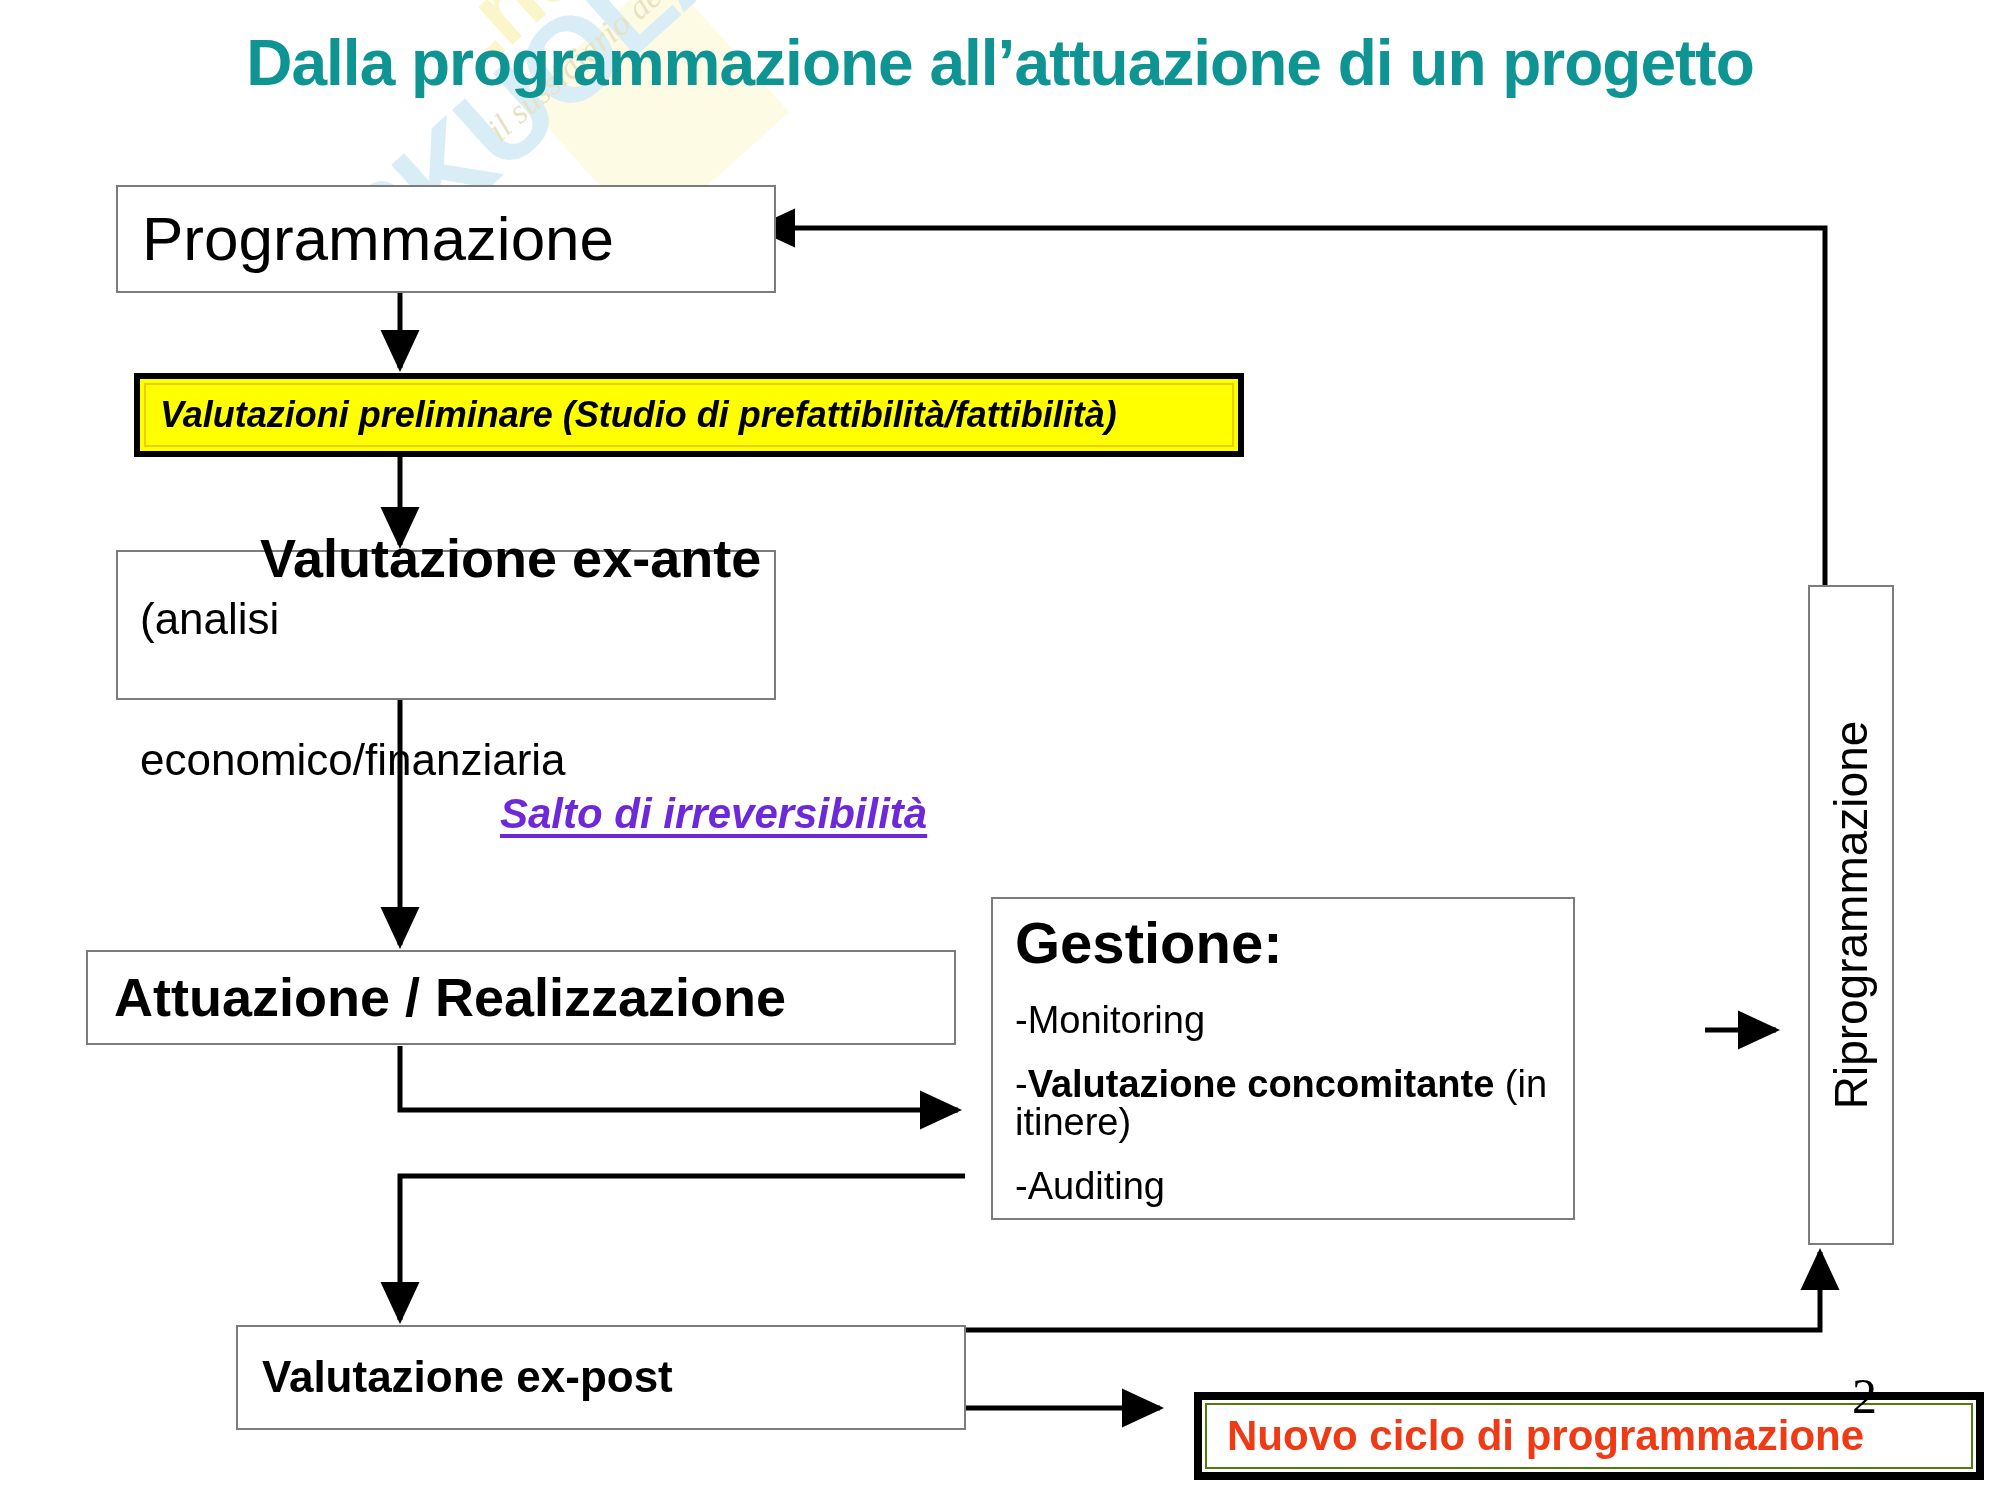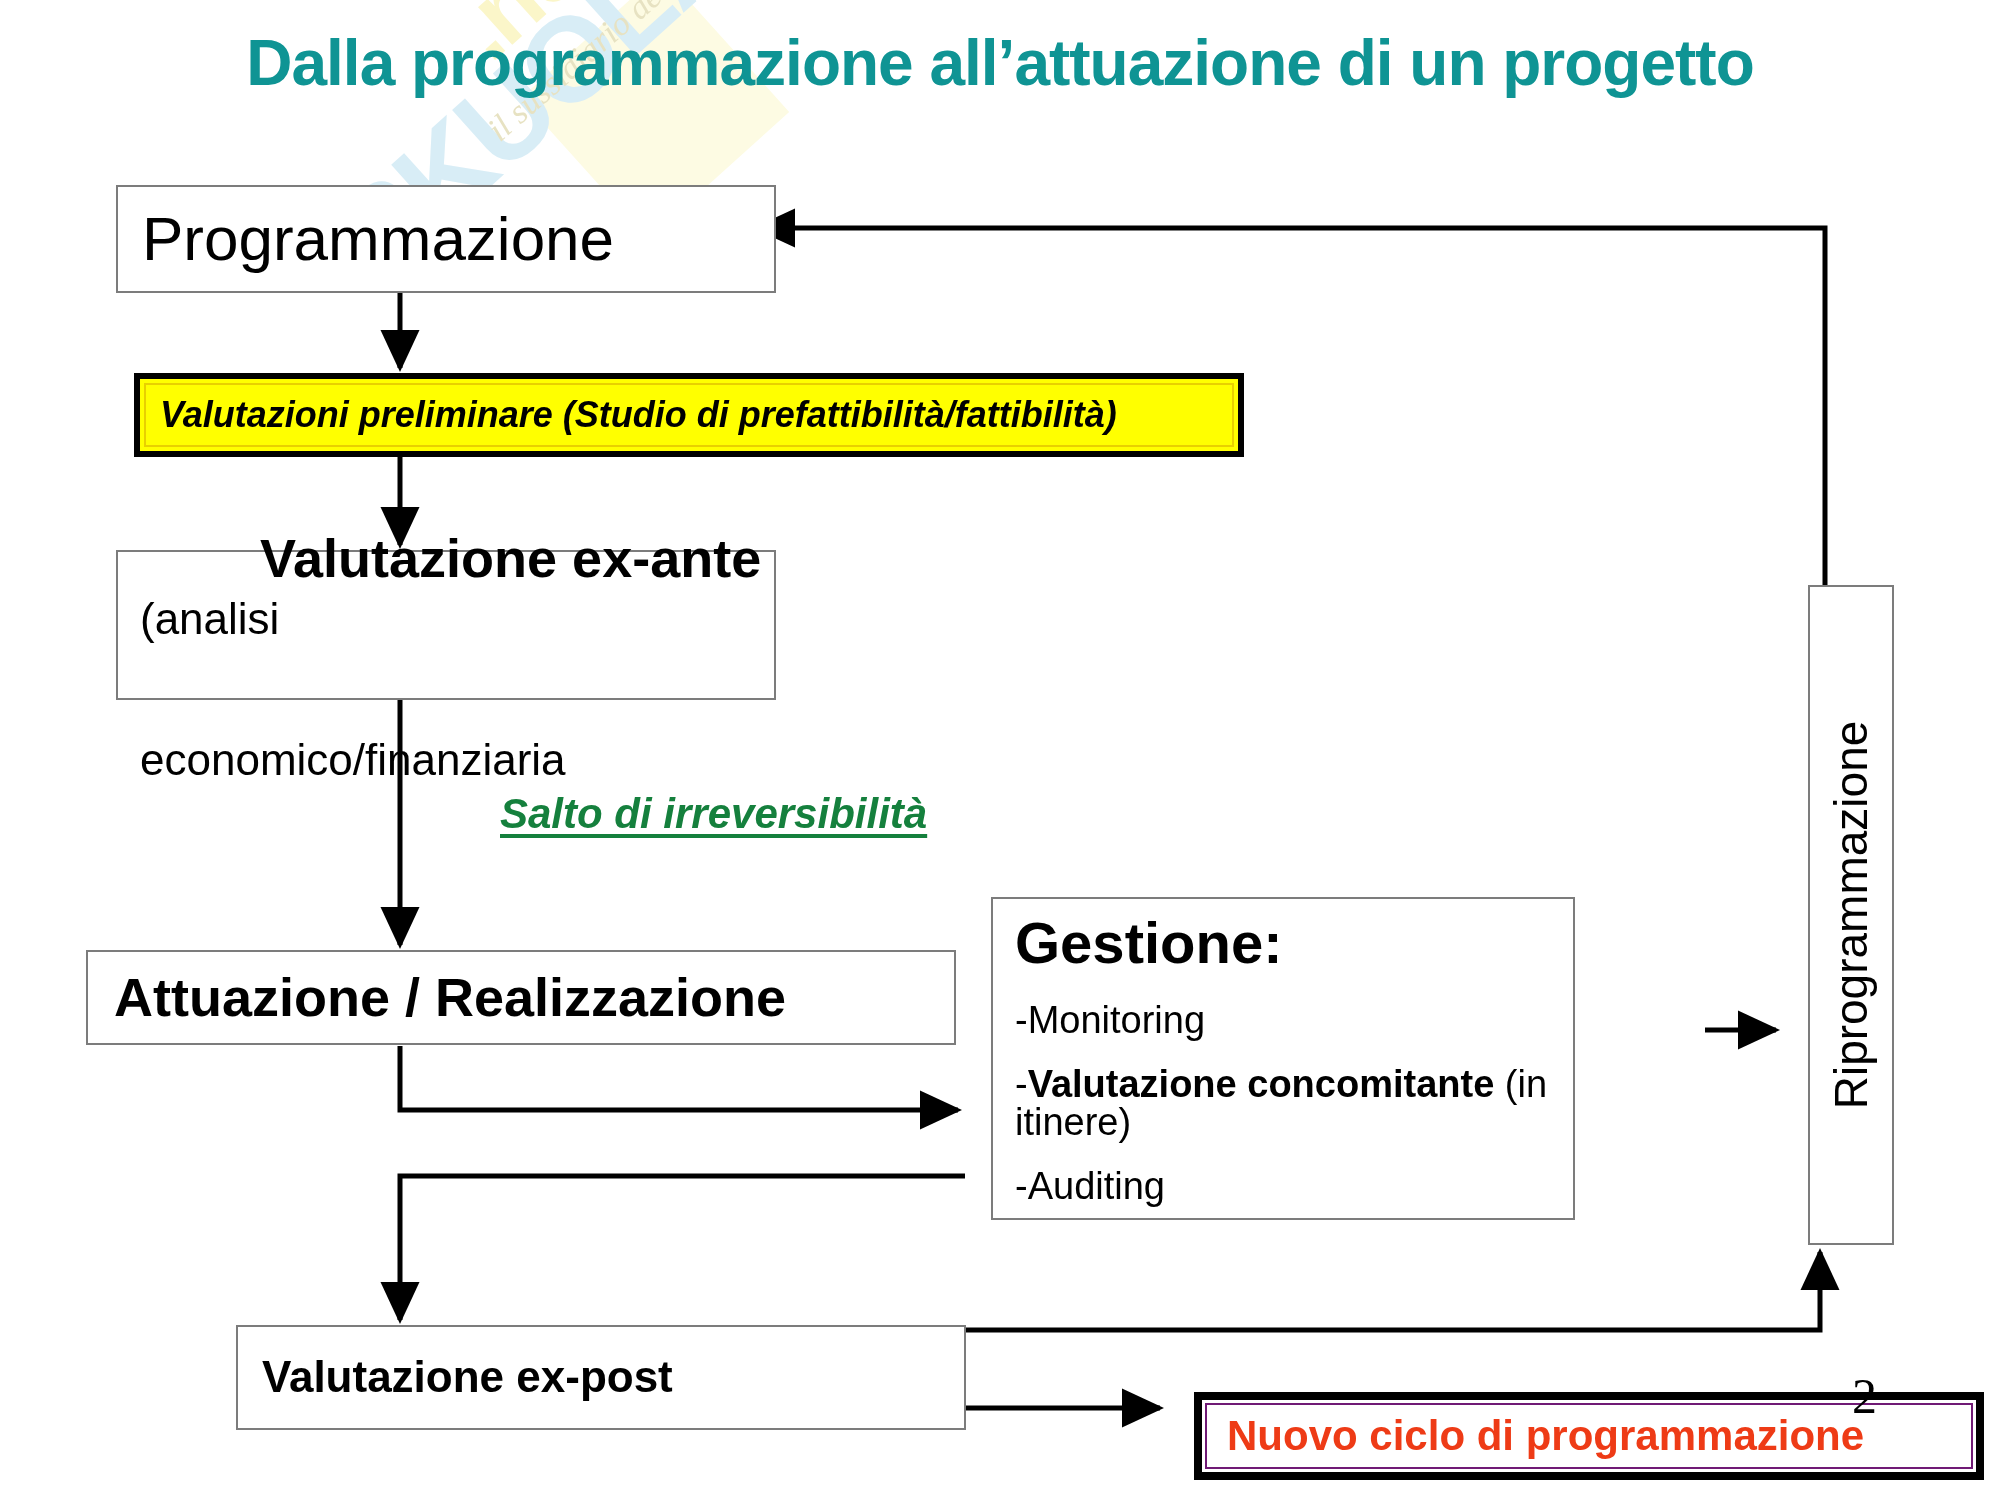--- a/index.html
+++ b/index.html
@@ -138,21 +138,21 @@
 
   
   #salto {
     position: absolute;
     left: 500px;  top: 790px;
     font-size: 42px;
     font-weight: bold;
     font-style: italic;
     text-decoration: underline;
     text-underline-offset: 6px;
-    color: #15803d;
+    color: #6d28d9;
     white-space: nowrap;
   }
 
   
   #box-attuazione {
     left: 60px;  top: 950px;  width: 870px;  height: 95px;
     font-size: 54px;  font-weight: bold;
     padding-left: 26px;
   }
 
@@ -188,21 +188,21 @@
   
   #box-nuovo {
     left: 1168px;  top: 1392px;  width: 790px;  height: 88px;
     border: 8px solid #000000;
     background: #ffffff;
     padding: 0;
   }
   #box-nuovo-inner {
     position: absolute;
     inset: 3px;
-    border: 2px solid #701a75;
+    border: 2px solid #4d7c0f;
     background: #ffffff;
     display: flex;
     align-items: center;
   }
   #box-nuovo-text {
     font-size: 42px;
     font-weight: bold;
     color: #ee3b16;
     padding-left: 20px;
     white-space: nowrap;

